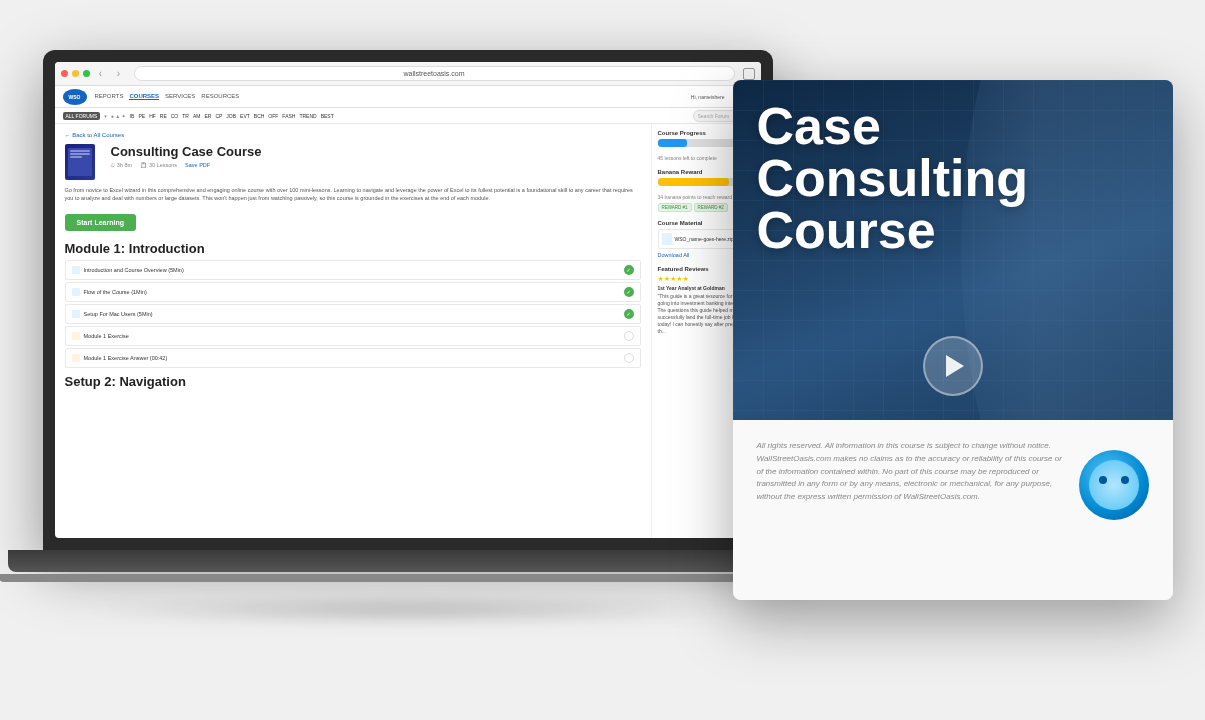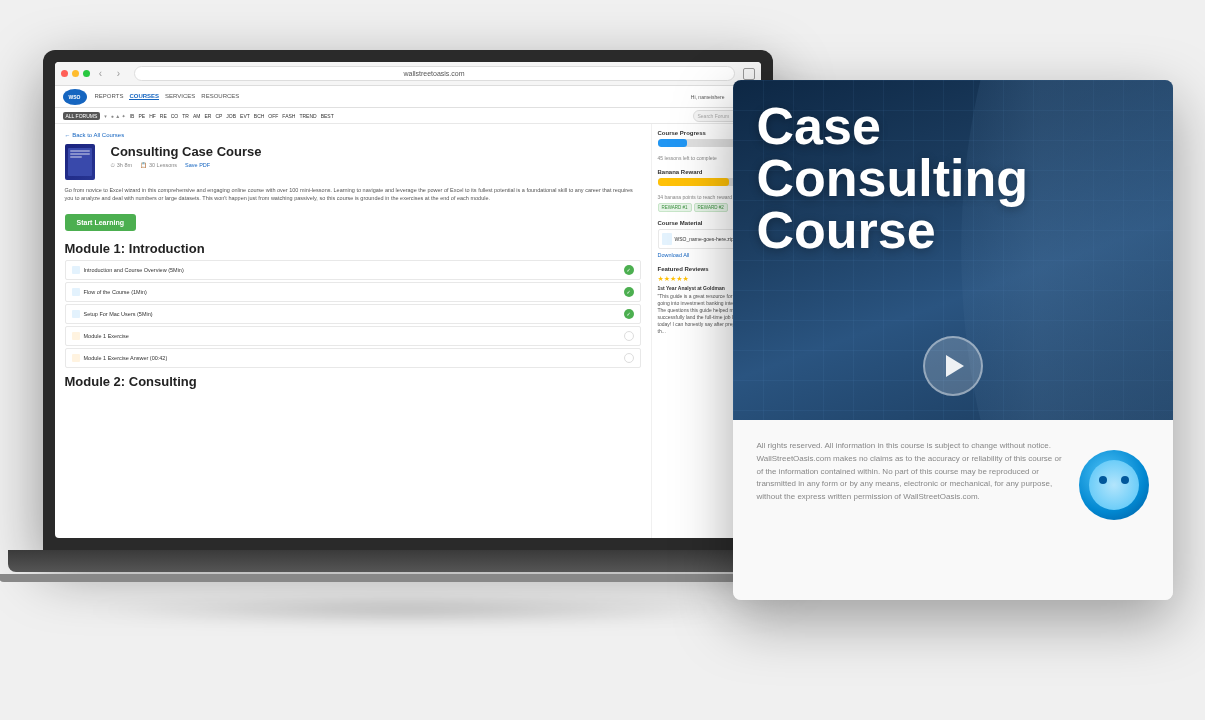--- a/index.html
+++ b/index.html
@@ -574,20 +574,21 @@
       border-left: 18px solid rgba(255,255,255,0.9);
       border-top: 11px solid transparent;
       border-bottom: 11px solid transparent;
       margin-left: 4px;
     }
 
     .preview-bottom {
       background: #f9f9f9;
       padding: 20px 24px;
       height: 216px;
+      font-style: italic;
     }
 
     .legal-text {
       font-size: 8px;
       color: #888;
       line-height: 1.6;
       flex: 1;
     }
 
     .preview-bottom-inner {
@@ -774,21 +775,21 @@
               </div>
 
               <div class="lesson-row">
                 <div class="lesson-icon" style="background:#fff3e0;border-radius:1px;"></div>
                 <span class="lesson-name">Module 1 Exercise Answer (00:42)</span>
                 <div class="lesson-check-empty"></div>
               </div>
             </div>
 
             
-            <div class="module-title">Module 2: Consulting</div>
+            <div class="module-title">Setup 2: Navigation</div>
 
           </div>
 
           <div class="content-right">
 
             <div class="progress-section">
               <div class="section-title-sm">Course Progress</div>
               <div class="progress-bar-wrap">
                 <div class="progress-bar-fill" style="width:30%;"></div>
               </div>

